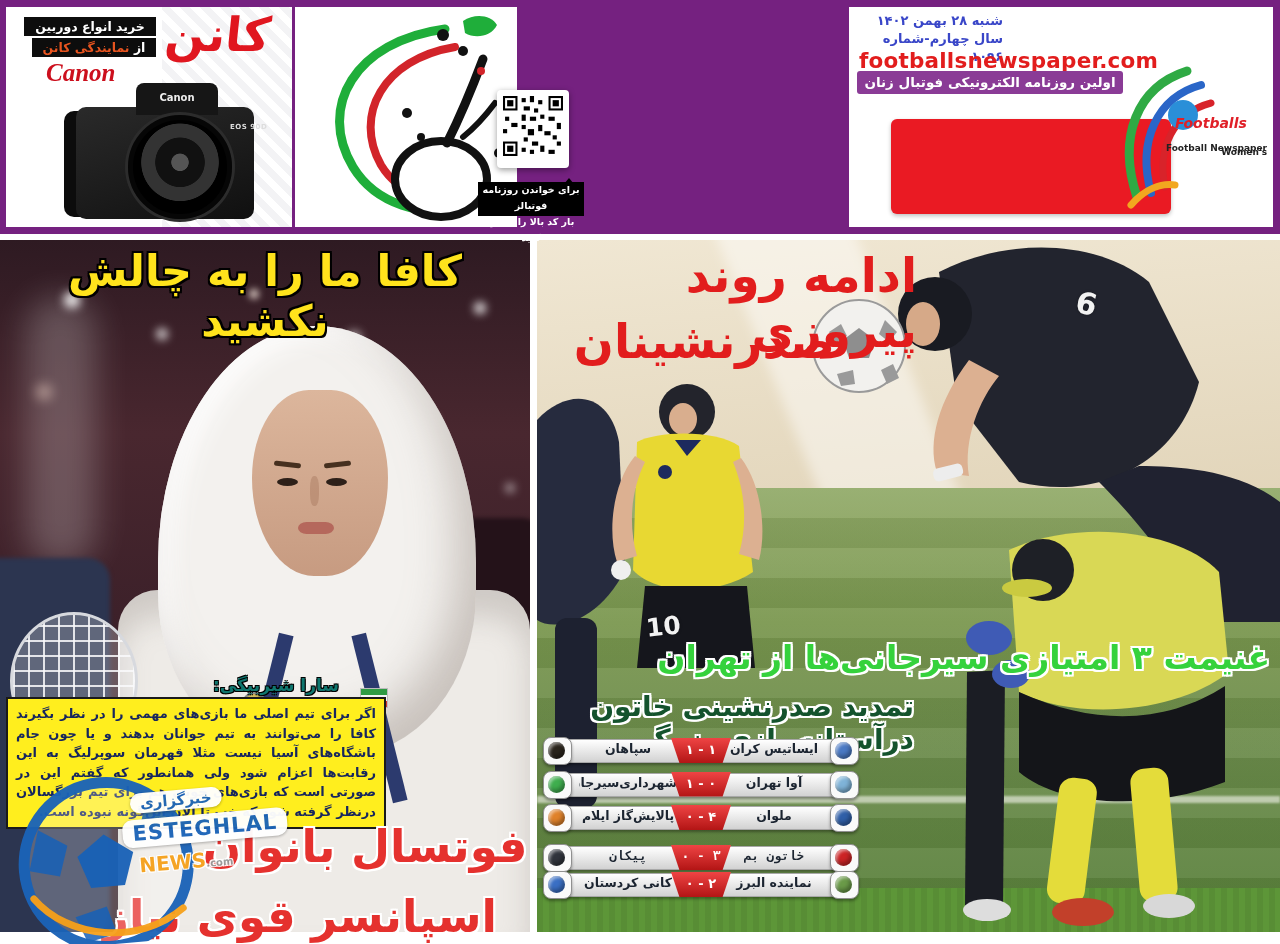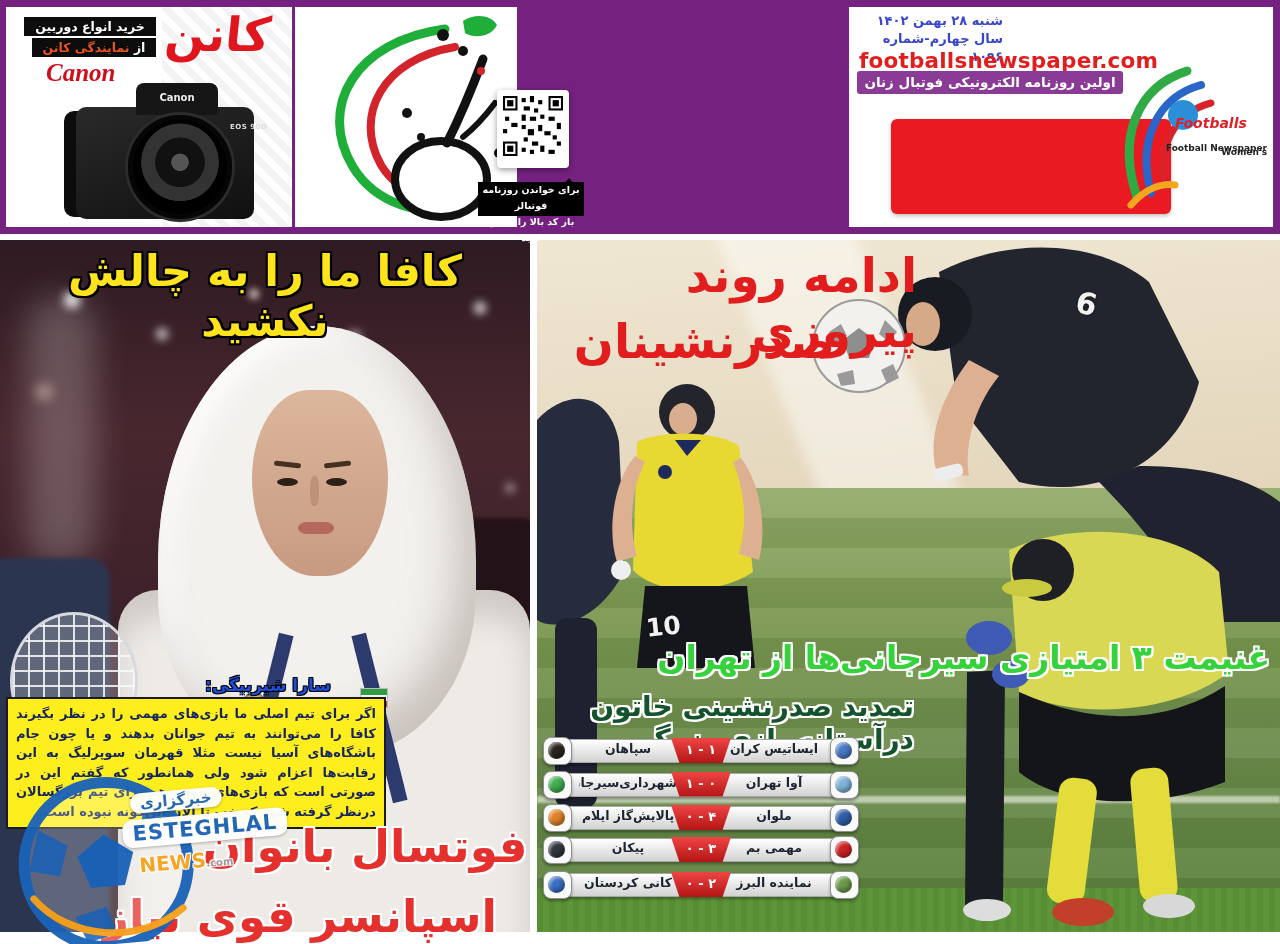--- a/index.html
+++ b/index.html
@@ -72,21 +72,21 @@
   .lan{width:15px;height:172px;background:#2c3a6e;}
   .flagpatch{left:360px;top:448px;width:26px;height:18px;border:1px solid #bbb;background:linear-gradient(180deg,#2f9b43 0 33%,#f5f5f5 33% 66%,#d3302a 66% 100%);}
   .badge{left:242px;top:452px;width:20px;height:20px;border-radius:50%;background:radial-gradient(circle at 40% 40%,#e8d87a,#a8862e);border:2px solid #8a8a8a;}
   .troph-ball{left:10px;top:372px;width:122px;height:132px;border-radius:50%;border:3px solid #d7d9de;background:rgba(232,234,238,.28);
      background-image:repeating-linear-gradient(0deg,rgba(250,250,252,.85) 0 2px,transparent 2px 15px),repeating-linear-gradient(90deg,rgba(250,250,252,.85) 0 2px,transparent 2px 15px);}
   .troph-neck{left:52px;top:500px;width:44px;height:22px;background:#b9965a;}
   .troph-base{left:32px;top:520px;width:84px;height:42px;background:linear-gradient(180deg,#dcbc6e,#a57c33);clip-path:polygon(12% 0,88% 0,100% 100%,0 100%);}
   .troph-base2{left:22px;top:560px;width:104px;height:16px;background:#8a6a2a;border-radius:4px;}
 
   .hl-yellow{left:6px;top:246px;width:518px;text-align:center;color:#ffe31c;font-size:43px;font-weight:900;z-index:4;}
-  .cap-name{left:188px;top:675px;width:160px;text-align:center;color:#1d4ed8;font-size:17px;font-weight:900;z-index:4;}
+  .cap-name{left:196px;top:675px;width:160px;text-align:center;color:#0f766e;font-size:17px;font-weight:900;z-index:4;}
   .quote-box{left:6px;top:697px;width:360px;background:#ffee1e;border:2px solid #1a1a1a;padding:5px 8px 6px;color:#17265e;
      font-size:13px;font-weight:bold;line-height:1.5;text-align:justify;z-index:4;}
   .hl-red2{text-align:center;color:#e5312e;font-size:45px;font-weight:900;z-index:4;}
   .fut1{left:200px;top:792px;width:330px;}
   .fut2{left:70px;top:862px;width:460px;}
 
   
   .wmark{left:10px;top:758px;width:340px;height:180px;z-index:6;transform:rotate(-5deg);opacity:.96;}
   .wm-pill{position:absolute;background:#fff;border-radius:10px;color:#1b63b8;font-weight:900;box-shadow:0 1px 3px rgba(0,0,0,.3);}
   .wm1{left:124px;top:32px;padding:1px 10px;font-size:15px;}
@@ -374,24 +374,24 @@
       <div class="nm name-r rtl">ملوان</div>
       <div class="score">۰ - ۴</div>
       <div class="lg lg-l">
           <i style="background: rgb(224, 130, 42);"></i>
         </div>
       <div class="lg lg-r">
           <i style="background: rgb(47, 95, 168);"></i>
         </div>
     </div>
 
-    <div class="result-row" style="top: 99px;">
+    <div class="result-row" style="top: 107px; font-family: Liberation Mono, monospace;">
       <div class="bar"></div>
       <div class="nm name-l rtl">پیکان</div>
-      <div class="nm name-r rtl">مهمی بم</div>
+      <div class="nm name-r rtl">خاتون بم</div>
       <div class="score">۰ - ۳</div>
       <div class="lg lg-l">
           <i style="background: rgb(48, 52, 60);"></i>
         </div>
       <div class="lg lg-r">
           <i style="background: rgb(204, 35, 37);"></i>
         </div>
     </div>
 
     <div class="result-row" style="top: 134px;">

